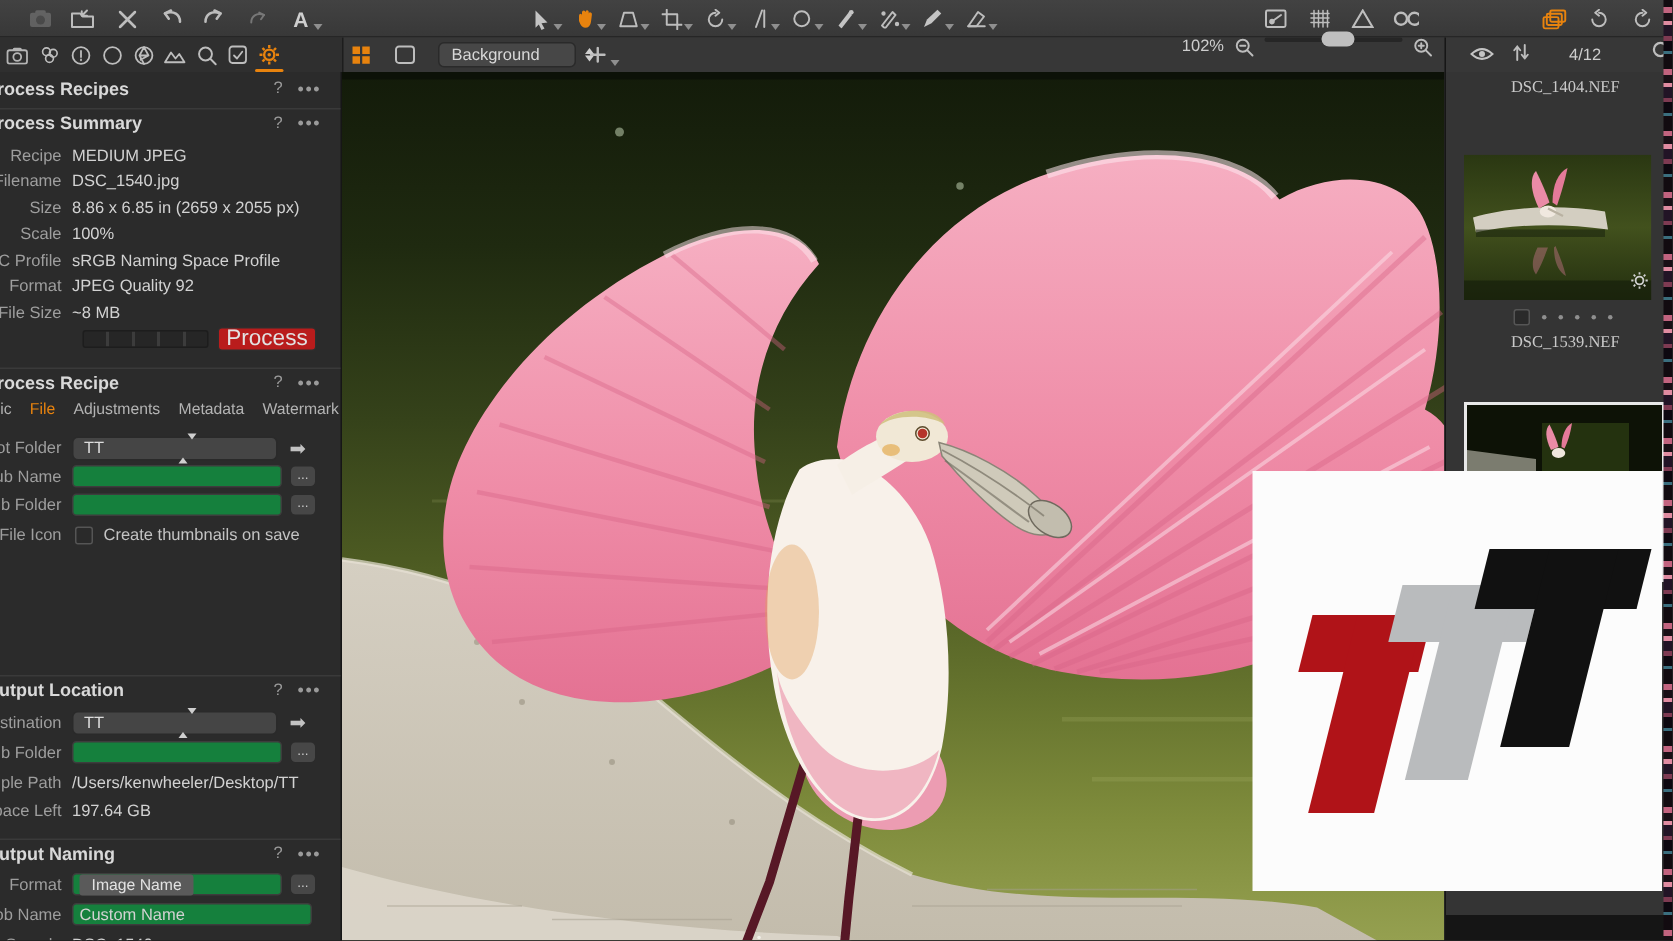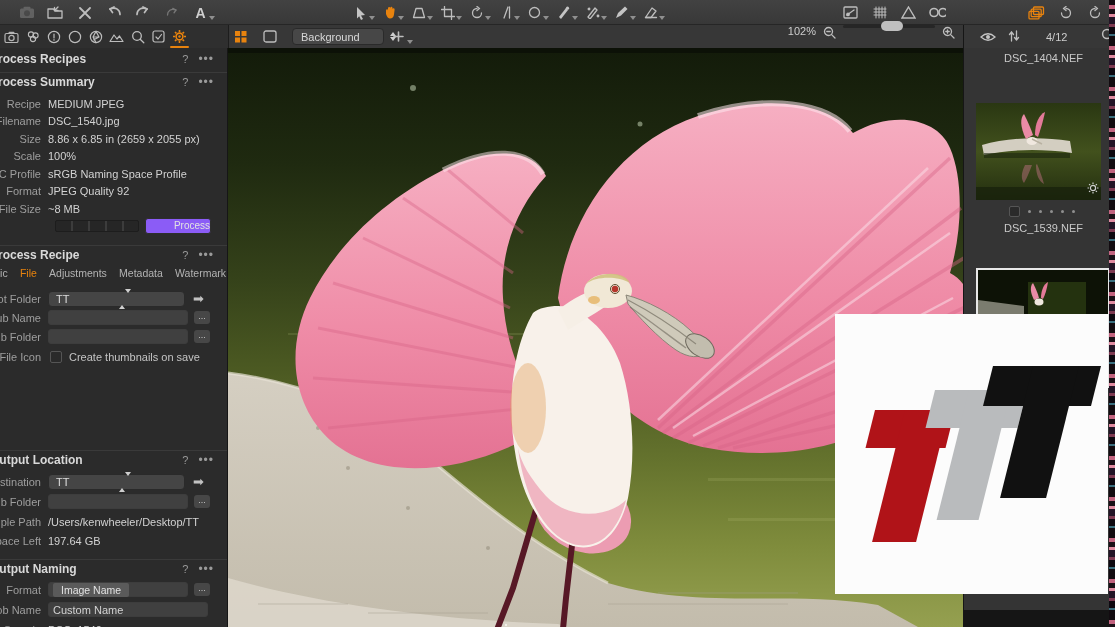--- a/index.html
+++ b/index.html
@@ -52,51 +52,51 @@
   .sb-header { position:absolute; left:0; width:252px; height:18px; display:flex; align-items:center;
     border-top:1px solid #3a3a3a; }
   .sb-title { padding-left:14px; color:#d9d9d9; font-size:12px; font-weight:bold; flex:1;
     white-space:nowrap; }
   .sb-help { color:#9a9a9a; font-size:11px; margin-right:10px; }
   .sb-more { color:#9a9a9a; font-size:12px; letter-spacing:1px; margin-right:14px; }
   .srow { position:absolute; left:0; width:252px; height:19px; display:flex; align-items:center; }
   .slabel { width:72px; text-align:right; padding-right:7px; color:#9e9e9e; font-size:11px;
     white-space:nowrap; overflow:visible; }
   .svalue { color:#d2d2d2; font-size:11px; white-space:nowrap; }
-  .input { height:15px; background:#404040; border:1px solid #3d3d3d; border-radius:3px;
+  .input { height:15px; background:#15803d; border:1px solid #3d3d3d; border-radius:3px;
     color:#d2d2d2; font-size:11px; display:flex; align-items:center; padding:0 4px; }
   .dropdown { width:137px; height:16px; background:#454545; border:1px solid #2a2a2a; border-radius:4px;
     color:#dcdcdc; font-size:11px; display:flex; align-items:center; padding:0 3px 0 7px; }
   .dropdown span { flex:1; }
   .dots-btn { width:16px; height:13px; background:#474747; border-radius:3px; color:#c9c9c9;
     font-size:9px; line-height:11px; text-align:center; margin-left:6px; }
   .go-arrow { margin-left:8px; color:#c2c2c2; font-size:13px; line-height:13px; }
-  .proc-btn { position:absolute; left:169px; width:66px; height:16px; background:#8b5cf6;
-    border:1px solid #2e2e2e; border-radius:3px; color:#e2e2e2; font-size:10px; text-align:right;
+  .proc-btn { position:absolute; left:169px; width:66px; height:16px; background:#b91c1c;
+    border:1px solid #2e2e2e; border-radius:3px; color:#e2e2e2; font-size:15px; text-align:center;
     line-height:14px; }
   .progress { position:absolute; left:79px; width:84px; height:12px; background:#262626;
     border:1px solid #1d1d1d; border-radius:2px;
     background-image:repeating-linear-gradient(90deg, transparent 0 15px, #3c3c3c 15px 17px); }
   .tabs { position:absolute; left:0; width:252px; height:16px; display:flex;
     justify-content:space-between; padding:0 2px 0 6px; }
   .tab { color:#b3b3b3; font-size:10.5px; white-space:nowrap; }
   .tab.active { color:#e8830e; }
   .checkbox { width:12px; height:12px; background:#2a2a2a; border:1px solid #555; border-radius:2px; }
   .chk-label { color:#c4c4c4; font-size:11px; margin-left:7px; }
   .token { background:#5a5a5a; border-radius:2px; color:#e2e2e2; font-size:10.5px;
     padding:1px 8px; }
 
   
   .viewer { position:absolute; left:228px; top:48px; width:735px; height:579px; background:#1d1d1d; }
   .viewer svg { display:block; }
 
   
   .filmstrip { position:absolute; left:963px; top:48px; width:152px; height:579px; background:#343434;
     border-left:1px solid #161616; }
-  .thumb-label { position:absolute; width:135px; text-align:center; color:#c9c9c9; font-size:11px; }
+  .thumb-label { position:absolute; width:135px; text-align:center; color:#c9c9c9; font-size:11px;font-family:Liberation Serif, serif; }
   .thumb { position:absolute; overflow:hidden; }
   .thumb.selected { border:2px solid #e8e8e8; }
   .rating { position:absolute; display:flex; align-items:center; gap:8px; }
   .rate-dot { width:3px; height:3px; border-radius:50%; background:#8f8f8f; }
   .thumb-gear { position:absolute; color:#cfcfcf; }
   .next-thumb-edge { position:absolute; left:0; bottom:0; width:152px; height:17px; background:#151515; }
 
   
   .whitebox { position:absolute; left:835px; top:314px; width:273px; height:280px; background:#fcfcfc; }
 

